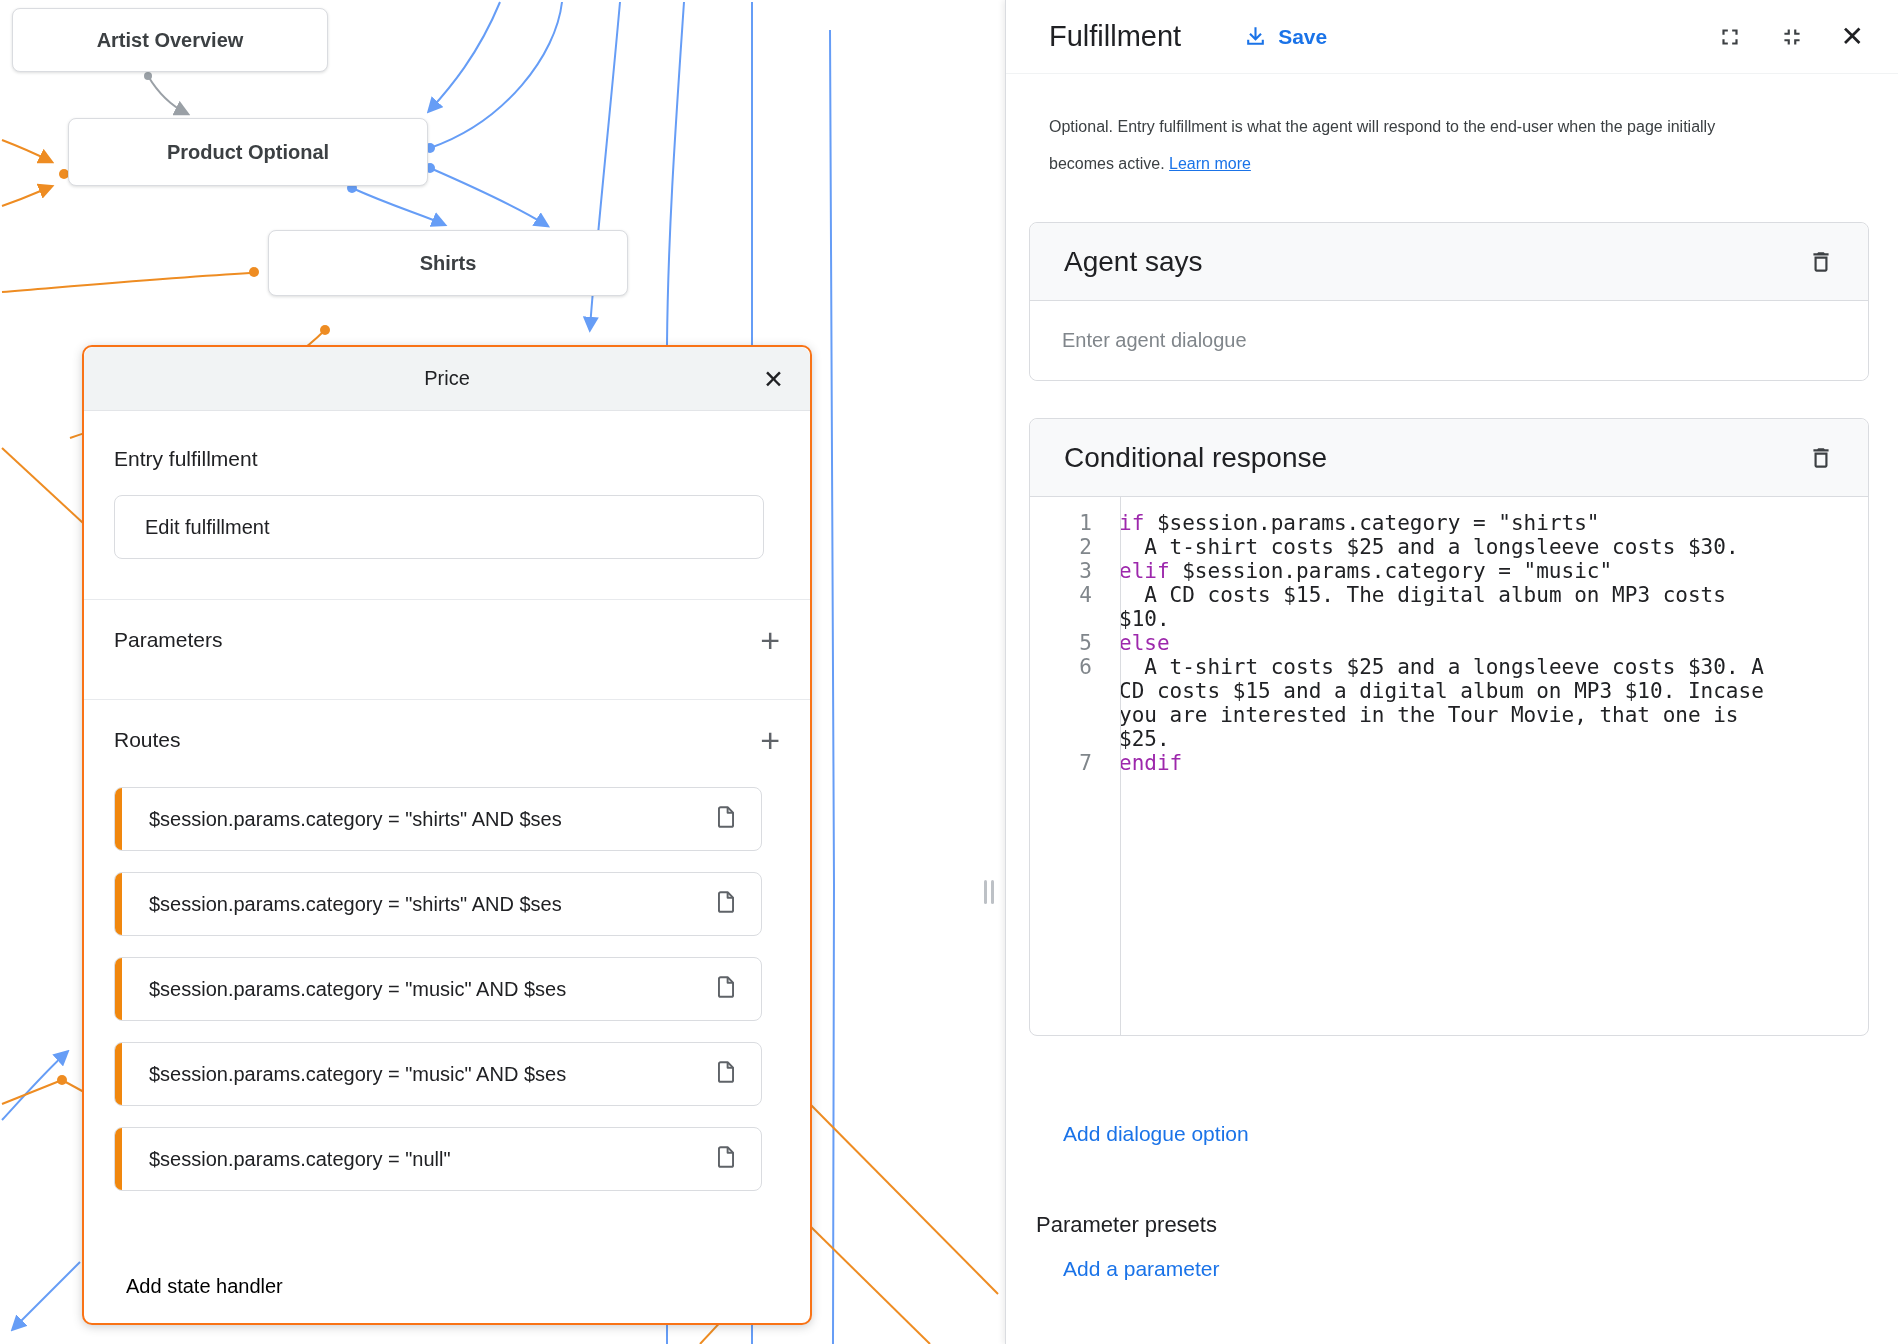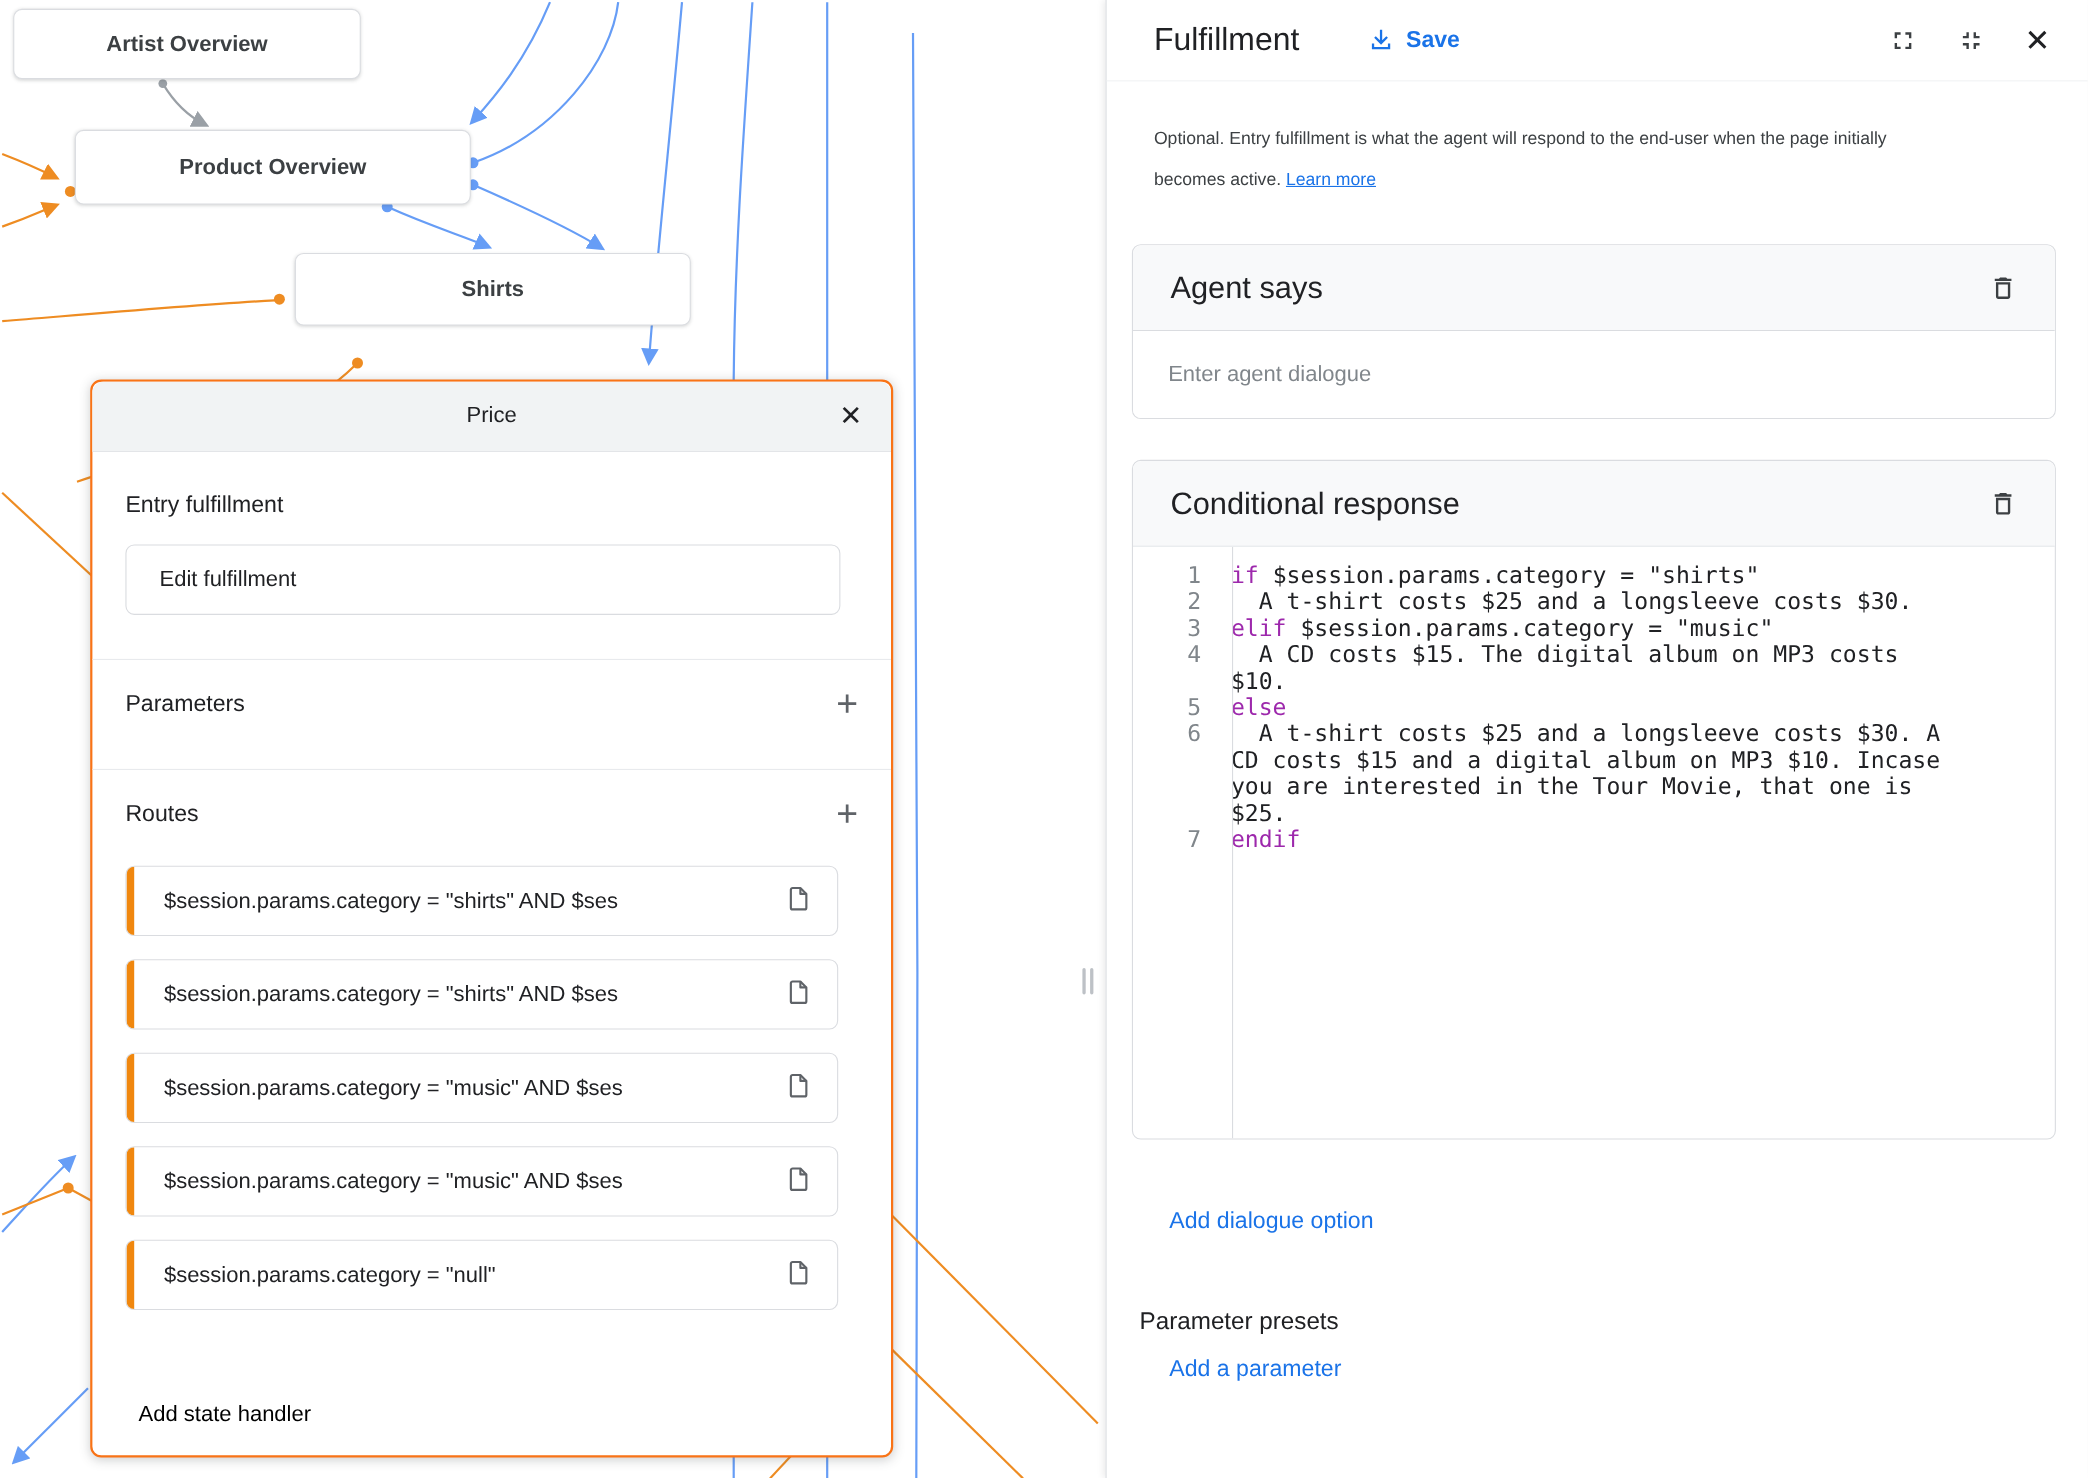--- a/index.html
+++ b/index.html
@@ -71,21 +71,21 @@
   .agent-input::placeholder{color:#80868b}
 
   .code-area{position:relative;height:538px;padding-top:14px;border-radius:0 0 8px 8px;overflow:hidden;cursor:text}
   .gutter-line{position:absolute;left:90px;top:0;bottom:0;width:1px;background:#dadce0}
   .code-row{display:flex;align-items:flex-start;font-family:"DejaVu Sans Mono",monospace;
     font-size:21px;line-height:24px}
   .line-num{width:76px;padding-right:14px;text-align:right;color:#80868b;flex:none}
   .code-text{margin-left:13px;width:663px;white-space:pre-wrap;color:#202124}
   .kw{color:#9d28ac}
 
-  #add-dialogue{margin:62px 0 0 57px;width:fit-content;font-size:21px;font-weight:500;color:#1a73e8;cursor:pointer}
+  #add-dialogue{margin:86px 0 0 57px;width:fit-content;font-size:21px;font-weight:500;color:#1a73e8;cursor:pointer}
   #param-presets{margin:66px 0 0 30px;width:fit-content;font-size:22px;font-weight:500;color:#202124}
   #add-param{margin:19px 0 0 57px;width:fit-content;font-size:21px;font-weight:500;color:#1a73e8;cursor:pointer}
 </style>
 </head>
 <body>
 
 <div id="app">
 
   <div id="canvas">
 
@@ -133,21 +133,21 @@
         <circle cx="325" cy="330" r="5" fill="#ee8c22"></circle>
         <circle cx="62" cy="1080" r="5" fill="#ee8c22"></circle>
         <circle cx="148" cy="76" r="4" fill="#9aa0a6"></circle>
       </g>
     </svg>
 
     <div class="node" id="node-artist">
       <span>Artist Overview</span>
     </div>
     <div class="node" id="node-product">
-      <span>Product Overview</span>
+      <span>Product Optional</span>
     </div>
     <div class="node" id="node-shirts">
       <span>Shirts</span>
     </div>
 
     <div id="price-card">
       <div class="price-header">
         <span class="price-title">Price</span>
         <span class="price-close">✕</span>
       </div>

